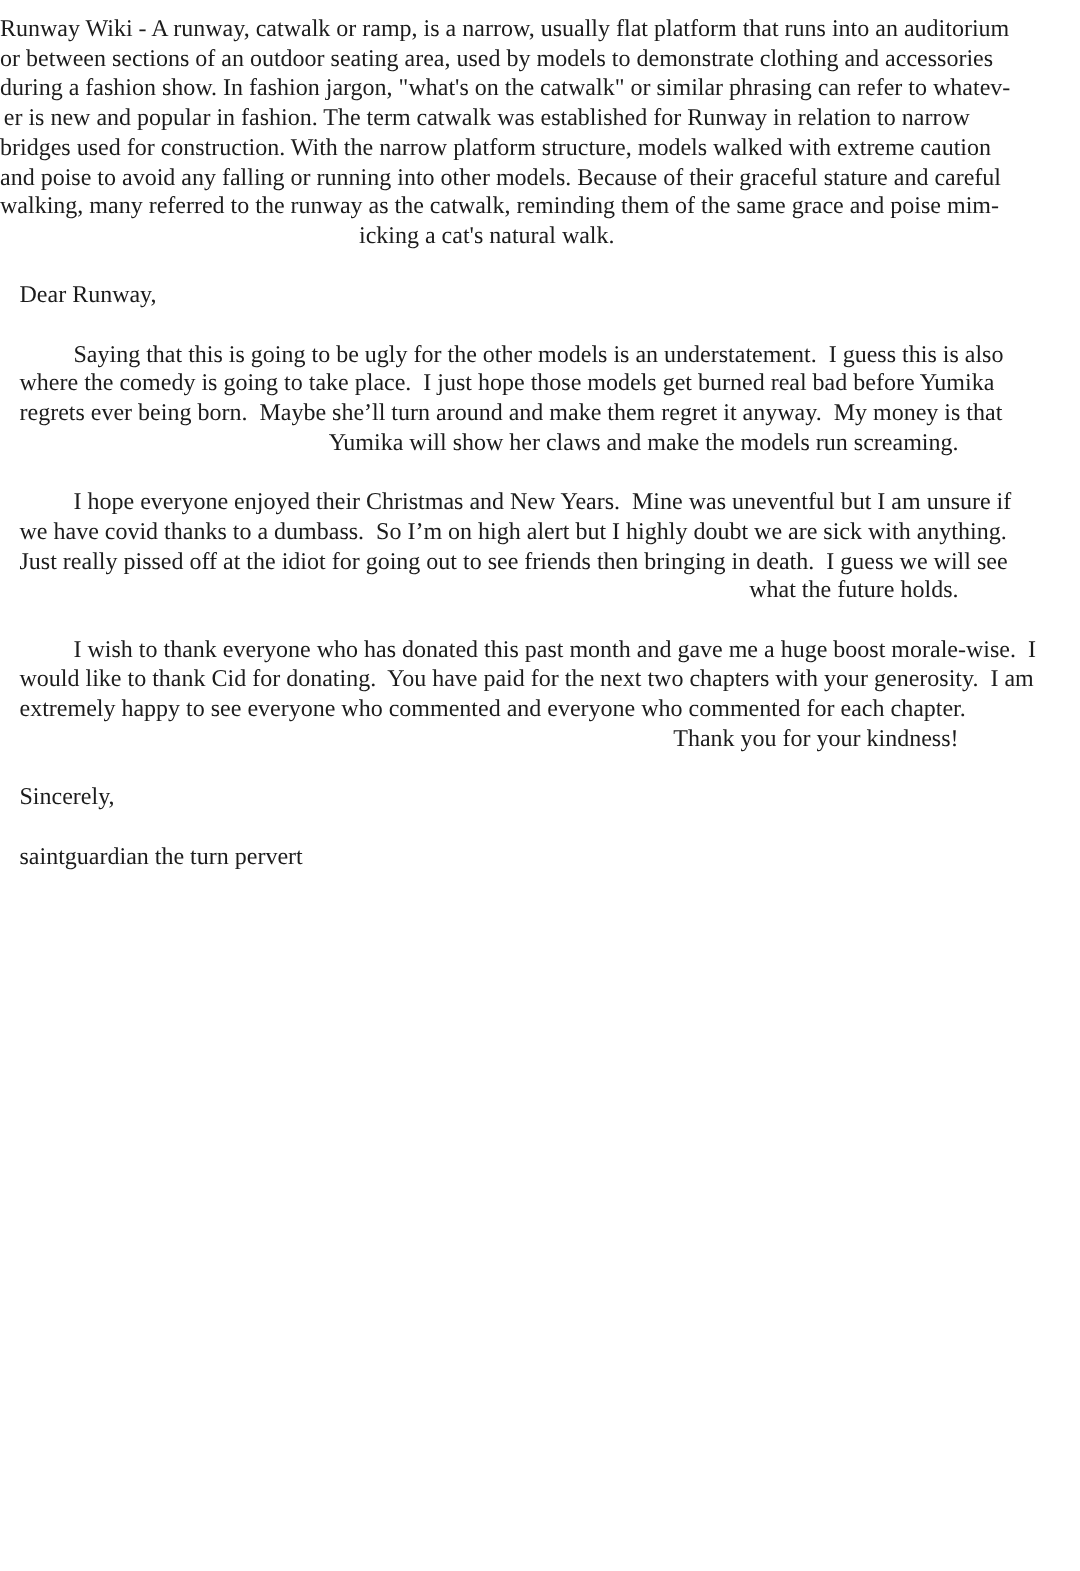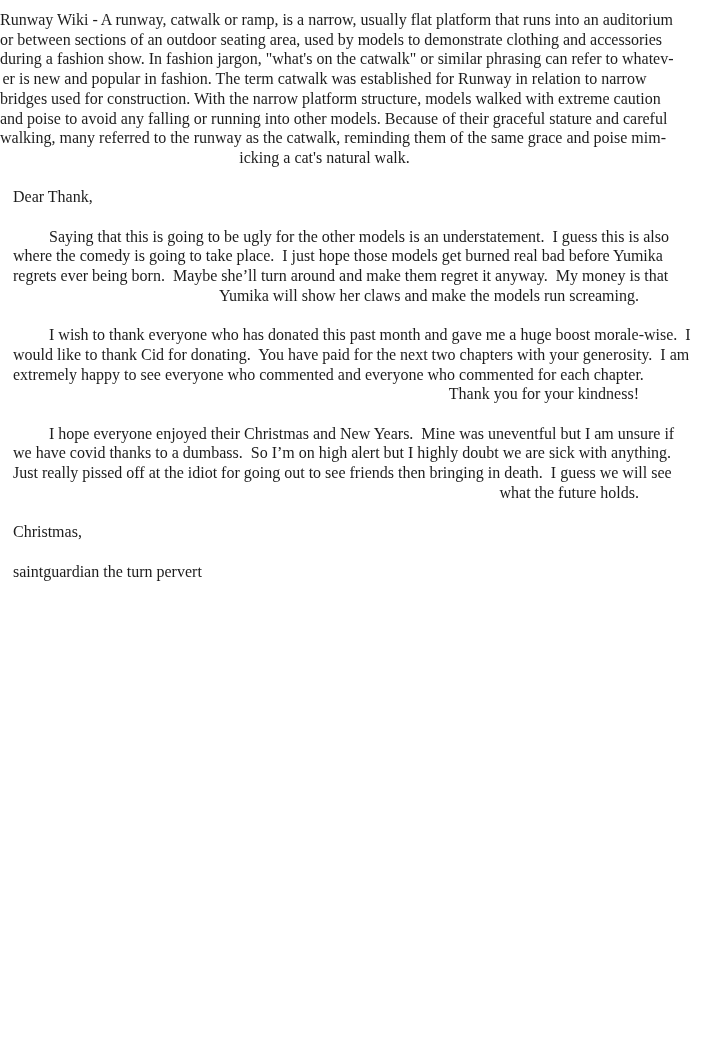--- a/index.html
+++ b/index.html
@@ -43,35 +43,35 @@
 
   <div class="para center">Runway Wiki - A runway, catwalk or ramp, is a narrow, usually flat platform that runs into an auditorium
 or between sections of an outdoor seating area, used by models to demonstrate clothing and accessories
 during a fashion show. In fashion jargon, "what's on the catwalk" or similar phrasing can refer to whatev-
 er is new and popular in fashion. The term catwalk was established for Runway in relation to narrow
 bridges used for construction. With the narrow platform structure, models walked with extreme caution
 and poise to avoid any falling or running into other models. Because of their graceful stature and careful
 walking, many referred to the runway as the catwalk, reminding them of the same grace and poise mim-
 icking a cat's natural walk.</div>
 
-  <div class="para">Dear Thank,</div>
+  <div class="para">Dear Runway,</div>
 
   <div class="para indent">Saying that this is going to be ugly for the other models is an understatement.  I guess this is also
 where the comedy is going to take place.  I just hope those models get burned real bad before Yumika
 regrets ever being born.  Maybe she’ll turn around and make them regret it anyway.  My money is that
 Yumika will show her claws and make the models run screaming.</div>
 
+  <div class="para indent">I hope everyone enjoyed their Christmas and New Years.  Mine was uneventful but I am unsure if
+we have covid thanks to a dumbass.  So I’m on high alert but I highly doubt we are sick with anything.
+Just really pissed off at the idiot for going out to see friends then bringing in death.  I guess we will see
+what the future holds.</div>
+
   <div class="para indent">I wish to thank everyone who has donated this past month and gave me a huge boost morale-wise.  I
 would like to thank Cid for donating.  You have paid for the next two chapters with your generosity.  I am
 extremely happy to see everyone who commented and everyone who commented for each chapter.
 Thank you for your kindness!</div>
 
-  <div class="para indent">I hope everyone enjoyed their Christmas and New Years.  Mine was uneventful but I am unsure if
-we have covid thanks to a dumbass.  So I’m on high alert but I highly doubt we are sick with anything.
-Just really pissed off at the idiot for going out to see friends then bringing in death.  I guess we will see
-what the future holds.</div>
 
-
-  <div class="para">Christmas,</div>
+  <div class="para">Sincerely,</div>
 
   <div class="para">saintguardian the turn pervert</div>
 
 </main>
 
 </body></html>

